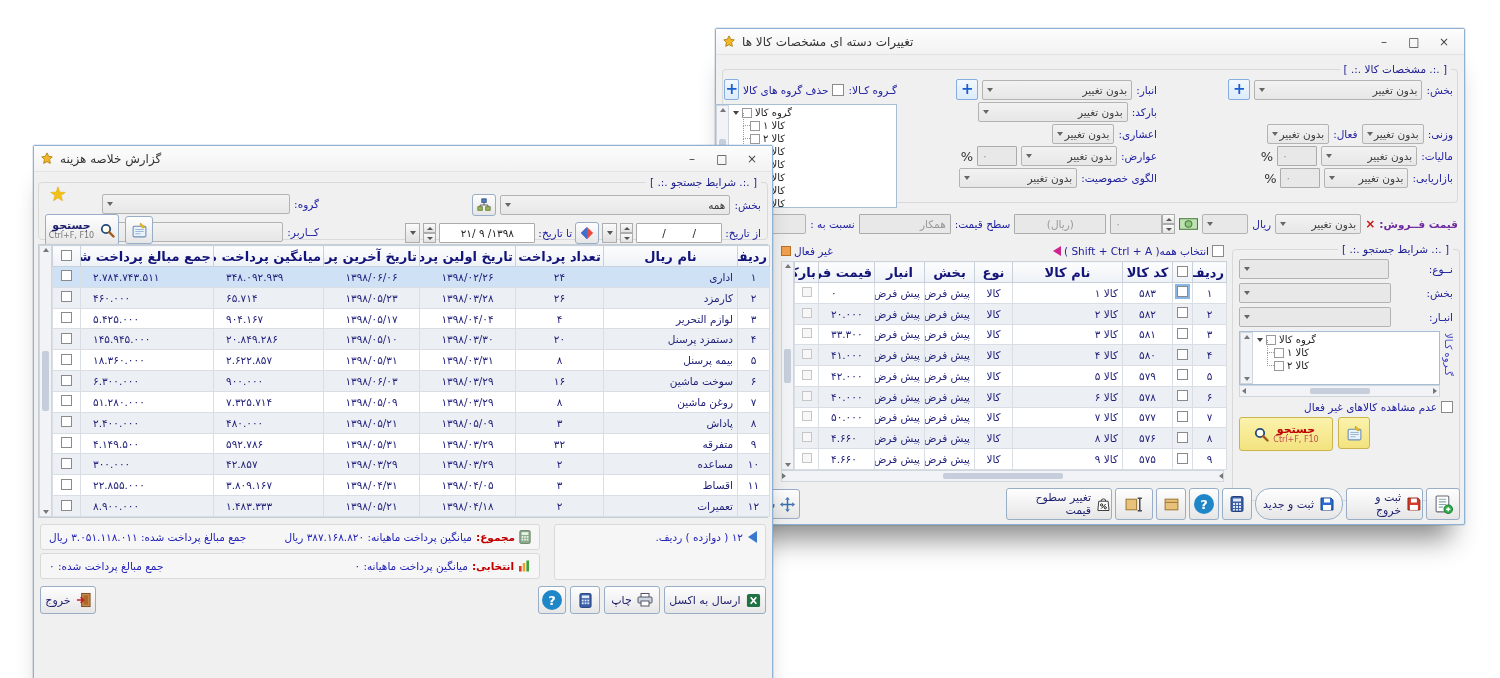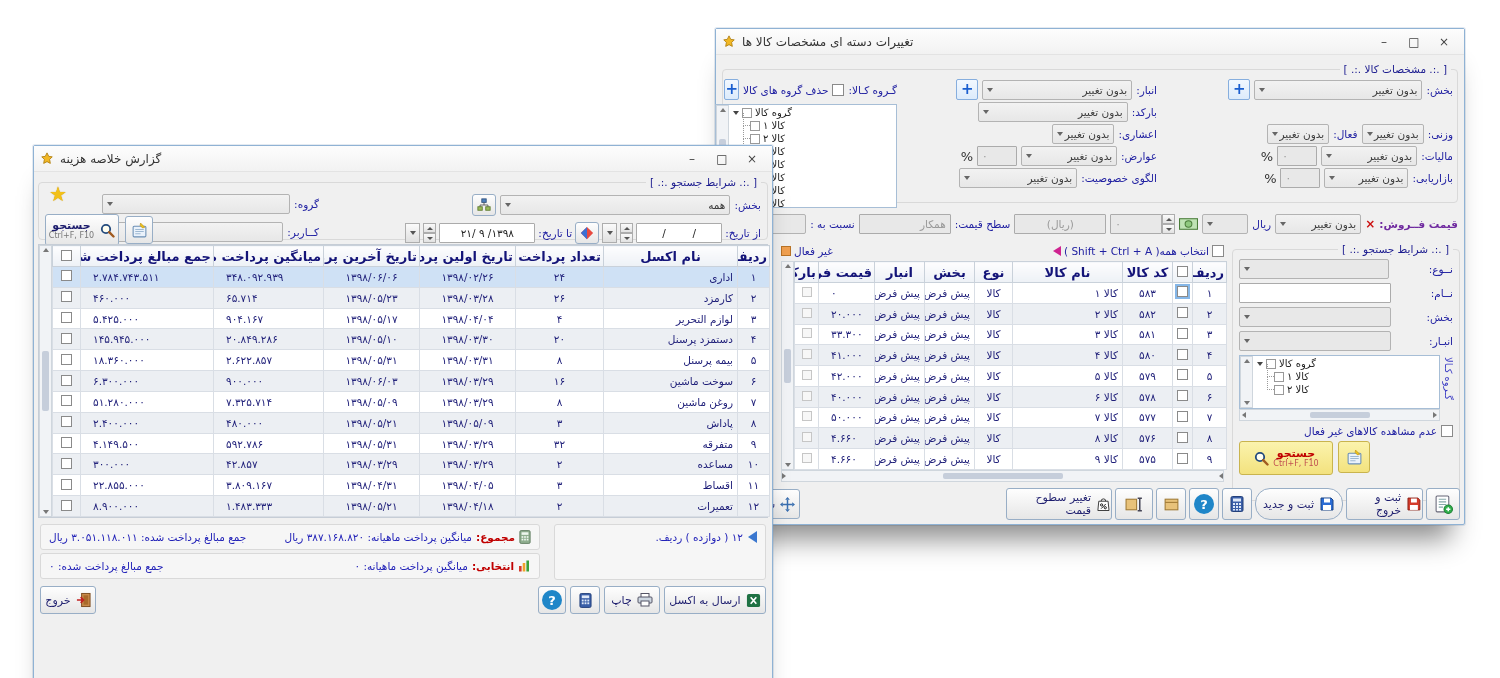--- a/index.html
+++ b/index.html
@@ -278,24 +278,20 @@
         <legend>[ .:. شرایط جستجو .:. ]</legend>
         <div style="position:absolute;inset:4px 6px 4px 6px;display:flex;flex-direction:column;gap:4px;">
           <div class="row" style="justify-content:space-between;">
             <span class="lbl">نــوع:</span>
             <div class="dd dis" style="width:150px;">
                 <span></span>
                 <span class="car"></span>
               </div>
           </div>
           <div class="row" style="justify-content:space-between;">
-            <span class="lbl">نــام:</span>
-            <div class="ti" style="width:152px;"></div>
-          </div>
-          <div class="row" style="justify-content:space-between;">
             <span class="lbl">بخش:</span>
             <div class="dd dis" style="width:152px;">
                 <span></span>
                 <span class="car"></span>
               </div>
           </div>
           <div class="row" style="justify-content:space-between;">
             <span class="lbl">انبـار:</span>
             <div class="dd dis" style="width:152px;">
                 <span></span>
@@ -706,21 +702,21 @@
               <col style="width:88px">
               <col style="width:96px">
               <col style="width:96px">
               <col style="width:110px">
               <col style="width:133px">
               <col style="width:28px">
             </colgroup>
           <thead>
             <tr>
               <th>ردیف</th>
-              <th>نام اکسل</th>
+              <th>نام ریال</th>
               <th>تعداد پرداخت</th>
               <th>تاریخ اولین پرداخت</th>
               <th>تاریخ آخرین پرداخت</th>
               <th>میانگین پرداخت ماهیانه</th>
               <th>جمع مبالغ پرداخت شده</th>
               <th><span class="cb" style="width:11px;height:11px;"></span></th>
             </tr>
           </thead>
           <tbody id="ltb">
 

